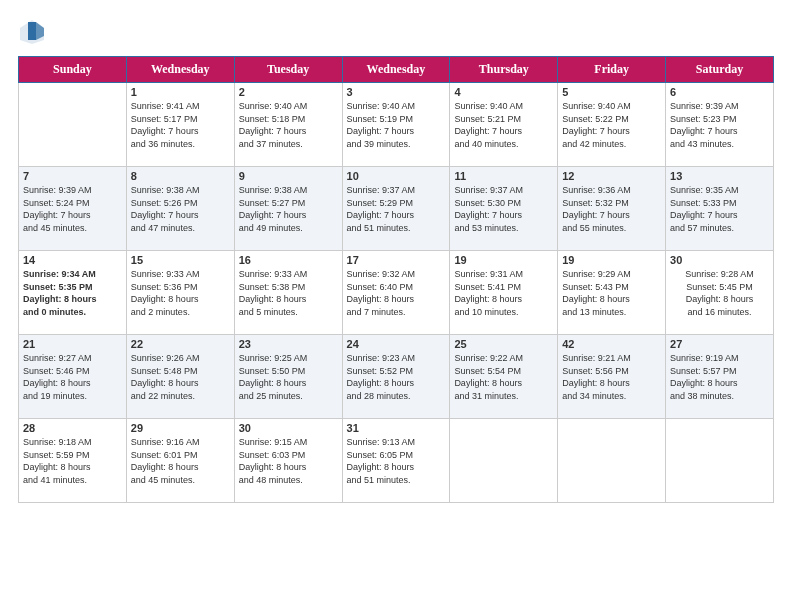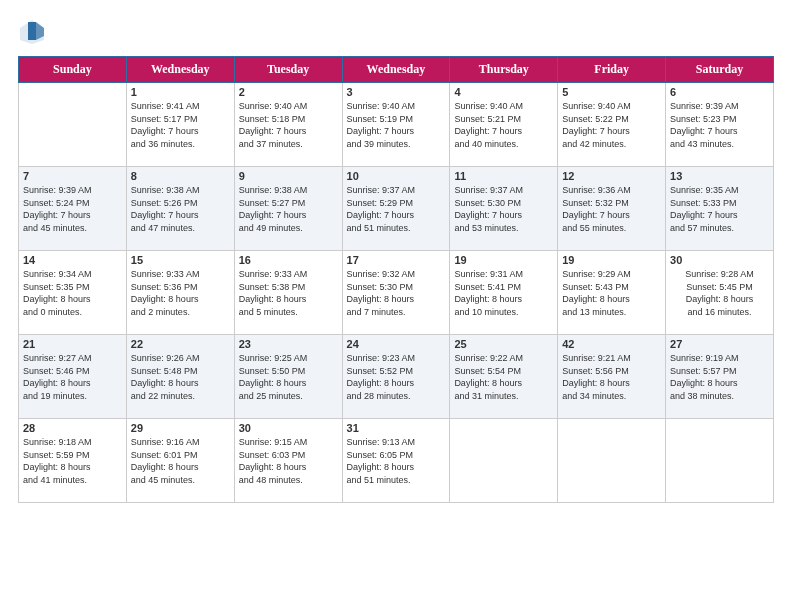--- a/index.html
+++ b/index.html
@@ -230,21 +230,21 @@
             <span class="day-number">13</span>
             <div class="cell-info" style="white-space: pre-line;">Sunrise: 9:35 AM
 Sunset: 5:33 PM
 Daylight: 7 hours
 and 57 minutes.</div>
           </td>
         </tr>
         <tr>
           <td>
             <span class="day-number">14</span>
-            <div class="cell-info" style="white-space: pre-line;">Sunrise: 9:34 AM
+            <div class="cell-info" style="white-space: pre-line; font-weight: bold;">Sunrise: 9:34 AM
 Sunset: 5:35 PM
 Daylight: 8 hours
 and 0 minutes.</div>
           </td>
           <td>
             <span class="day-number">15</span>
             <div class="cell-info" style="white-space: pre-line;">Sunrise: 9:33 AM
 Sunset: 5:36 PM
 Daylight: 8 hours
 and 2 minutes.</div>
@@ -252,21 +252,21 @@
           <td>
             <span class="day-number">16</span>
             <div class="cell-info" style="white-space: pre-line;">Sunrise: 9:33 AM
 Sunset: 5:38 PM
 Daylight: 8 hours
 and 5 minutes.</div>
           </td>
           <td>
             <span class="day-number">17</span>
             <div class="cell-info" style="white-space: pre-line;">Sunrise: 9:32 AM
-Sunset: 5:30 PM
+Sunset: 6:40 PM
 Daylight: 8 hours
 and 7 minutes.</div>
           </td>
           <td>
             <span class="day-number">19</span>
             <div class="cell-info" style="white-space: pre-line;">Sunrise: 9:31 AM
 Sunset: 5:41 PM
 Daylight: 8 hours
 and 10 minutes.</div>
           </td>

